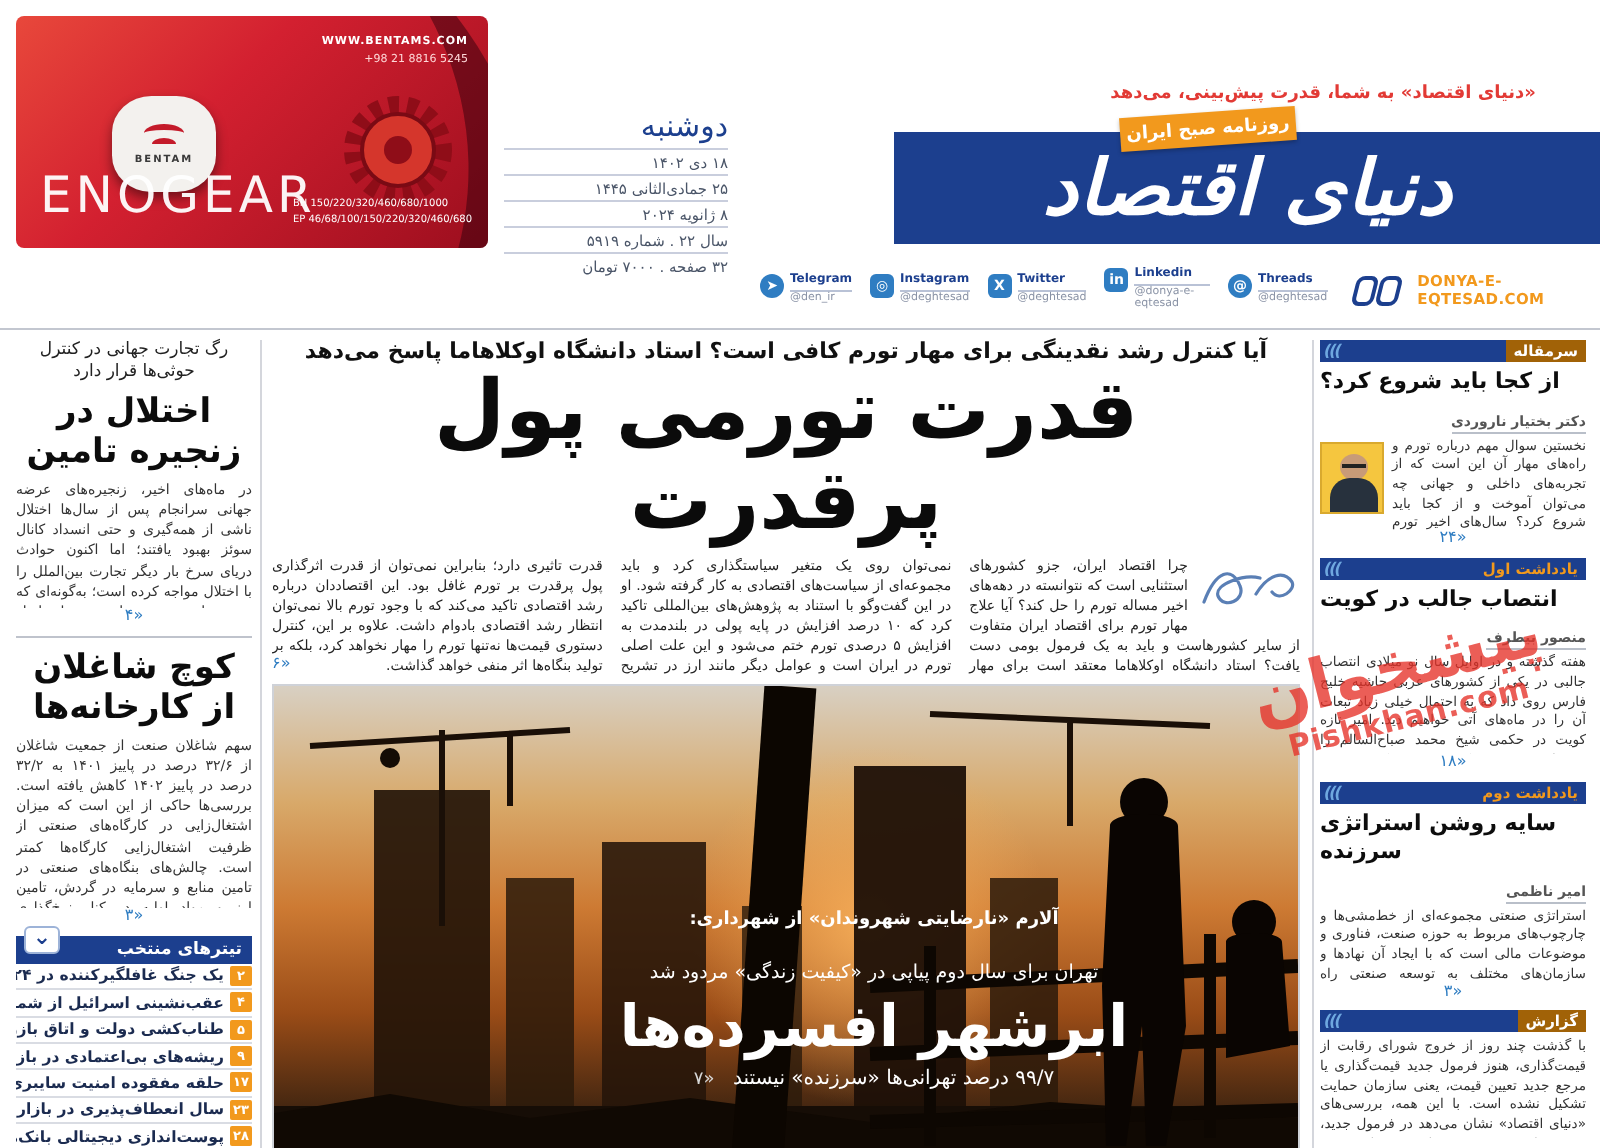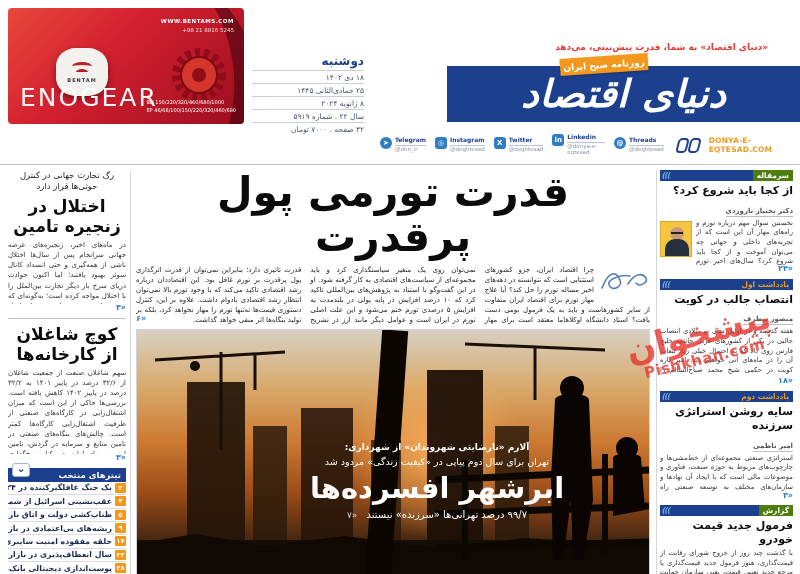--- a/index.html
+++ b/index.html
@@ -21,21 +21,21 @@
   .cap-arc { width:20px; height:9px; border-top:3px solid #c41b2a; border-radius:50% 50% 0 0; }
   .cap-arc.small { width:12px; height:6px; margin-top:-4px; }
   .cap-text { font-size:5px; font-weight:bold; color:#3a3a3a; letter-spacing:1px; }
   .ad-gear { position:absolute; right:14px; top:36px; }
   .ad-brand { position:absolute; left:12px; bottom:12px; font-size:25px; color:#fff; font-weight:normal;
         letter-spacing:2px; opacity:.95; }
   .ad-specs { position:absolute; right:8px; bottom:10px; text-align:left; font-size:5px; color:#fff; line-height:1.6; }
 
   
   .dateblock { position:absolute; left:252px; top:54px; width:112px; font-size:7.5px; color:#4a5568; text-align:right; }
-  .weekday { color:#1c3f8e; font-weight:bold; font-size:12px; padding-bottom:2px; }
+  .weekday { color:#1c3f8e; font-weight:normal; font-size:15px; padding-bottom:2px; }
   .daterow { border-top:1px solid #c9cedd; padding:2px 0 1px; }
 
   
   .tagline { position:absolute; left:500px; top:42px; width:268px; 
         font-size:9px; font-weight:bold; color:#e23a35; }
   .logo-bar { position:absolute; left:447px; top:66px; width:353px; height:56px; background:#1c3f8e;
         display:flex; align-items:center; justify-content:center; }
   .logo-text { color:#fff; font-size:38px; font-weight:bold; font-style:italic; transform:scaleX(1.05);
         white-space:nowrap; }
   .badge { position:absolute; left:560px; top:56px; width:88px; height:17px; background:#f2991d;
@@ -55,21 +55,21 @@
   .site-url { font-size:7.5px; font-weight:bold; color:#f2991d; letter-spacing:.2px; }
 
   .h-rule { position:absolute; left:0; top:164px; width:800px; height:1px; background:#c3c7d0; }
   .v-rule { position:absolute; top:170px; bottom:0; width:1px; background:#d4d6dc; }
 
   
   .leftcol { position:absolute; left:8px; top:170px; width:118px; }
   .lc-kicker { font-size:8.5px; font-weight:normal; color:#222; text-align:center; line-height:1.35; }
   .lc-h { font-size:17px; font-weight:bold; color:#0c0c0c; text-align:center; line-height:1.18; margin:3px 0 4px; }
   .lc-body { font-size:7px; color:#333; text-align:justify; line-height:1.45; overflow:hidden; }
-  .ref { text-align:right; font-size:8px; color:#2f7dc2; font-weight:bold; line-height:1.1; }
+  .ref { text-align:center; font-size:8px; color:#2f7dc2; font-weight:normal; line-height:1.1; }
   .lc-div { height:1px; background:#bfc3cc; margin:5px 0; }
 
   .picks { margin-top:5px; }
   .picks-bar { position:relative; height:14px; background:#1c3f8e; display:flex; align-items:center; }
   .picks-title { color:#fff; font-size:8.5px; font-weight:bold; margin-right:5px; }
   .chev { position:absolute; left:4px; top:-5px; width:18px; height:14px; background:#fff; border:1px solid #9db3d8;
         border-radius:3px; color:#1c3f8e; font-size:11px; font-weight:bold; line-height:9px; text-align:center; }
   .pick-row { display:flex; align-items:center; gap:3px; height:13.4px; border-bottom:1px solid #d9dce3; }
   .pick-num { min-width:11px; height:10px; background:#f2991d; color:#fff; font-size:6.5px; font-weight:bold;
         display:flex; align-items:center; justify-content:center; border-radius:1px; }
@@ -82,34 +82,34 @@
   .lead { display:flex; gap:9px; margin-top:6px; height:58px; overflow:hidden; }
   .lead-col { flex:1; font-size:7px; color:#222; text-align:justify; line-height:1.42; position:relative; }
   .sig { float:right; width:52px; height:30px; margin-left:4px; }
   .lead-ref { position:absolute; left:0; bottom:0; background:#fff; }
 
   
   .photo { position:relative; margin-top:5px; width:514px; height:264px; background:#1a110a; overflow:hidden;
         border:1px solid #cfd2d8; }
   .photo-overlay { position:absolute; left:160px; top:112px; width:280px; text-align:center; color:#fff; z-index:5; }
   .po-l1 { font-size:9px; font-weight:bold; }
-  .po-l2 { font-size:9.5px; margin-top:4px; }
+  .po-l2 { font-size:9.5px; margin-top:16px; }
   .po-h { font-size:29px; font-weight:bold; margin-top:4px; }
   .po-sub { font-size:10px; margin-top:4px; }
   .po-ref { font-size:9px; color:#d7d7d7; margin-right:6px; }
 
   
   .sidebar { position:absolute; left:660px; top:170px; width:133px; }
   .sec-bar { direction:ltr; display:flex; align-items:center; justify-content:space-between; background:#1c3f8e;
         height:11px; margin-bottom:3px; }
   .orn { color:#6fa8e0; font-size:8px; font-weight:bold; letter-spacing:-1px; margin-left:2px; transform:skewX(-12deg); }
   .sec-label { font-size:7.5px; font-weight:bold; padding:0 4px; line-height:11px; }
-  .sec-label.chip { background:#4d7c0f; color:#fff; }
+  .sec-label.chip { background:#a16207; color:#fff; }
   .sec-label.plain { color:#f2991d; }
-  .sec-h { font-size:11px; font-weight:bold; color:#0d0d0d; text-align:right; line-height:1.25; }
+  .sec-h { font-size:11px; font-weight:bold; color:#0d0d0d; text-align:left; line-height:1.25; }
   .sec-author { display:inline-block; font-size:7px; font-weight:bold; color:#555; border-bottom:1px solid #b9bfc9;
         padding:2px 0 1px; margin:1px 0 2px; }
   .sec-body { font-size:6.8px; color:#333; text-align:justify; line-height:1.42; overflow:hidden; }
   .author-photo { float:left; width:32px; height:36px; background:#f5c63f; margin:2px 4px 2px 0; position:relative;
         overflow:hidden; border:1px solid #d9a92e; }
   .ap-head { position:absolute; left:9px; top:5px; width:14px; height:13px; border-radius:50%; background:#c89b78; }
   .ap-glasses { position:absolute; left:10px; top:10px; width:12px; height:3px; border-top:2px solid #222; }
   .ap-suit { position:absolute; left:4px; top:17px; width:24px; height:20px; border-radius:10px 10px 0 0; background:#27313d; }
   .sec-gap { height:5px; }
 
@@ -249,20 +249,21 @@
         <span class="pick-title">سال انعطاف‌پذیری در بازار کار</span>
       </div>
       <div class="pick-row">
         <span class="pick-num">۲۸</span>
         <span class="pick-title">پوست‌اندازی دیجیتالی بانک‌ها</span>
       </div>
     </div>
   </div>
 
   <div class="midcol">
+    <div class="mid-kicker">آیا کنترل رشد نقدینگی برای مهار تورم کافی است؟ استاد دانشگاه اوکلاهاما پاسخ می‌دهد</div>
     <div class="mid-h">قدرت تورمی پول پرقدرت</div>
     <div class="lead">
       <div class="lead-col">
         <svg class="sig" viewBox="0 0 52 30">
           <path d="M4 22 C 10 6, 18 4, 22 14 C 25 21, 14 26, 11 19 C 9 13, 24 8, 32 10 M 30 18 C 36 8, 44 6, 48 12 C 50 16, 42 22, 38 17" fill="none" stroke="#5a7fb5" stroke-width="1.6" stroke-linecap="round"></path>
         </svg>
         <span>چرا اقتصاد ایران، جزو کشورهای استثنایی است که نتوانسته در دهه‌های اخیر مساله تورم را حل کند؟ آیا علاج مهار تورم برای اقتصاد ایران متفاوت از سایر کشورهاست و باید به یک فرمول بومی دست یافت؟ استاد دانشگاه اوکلاهاما معتقد است برای مهار تورم تنها</span>
       </div>
       <div class="lead-col">
         <span>نمی‌توان روی یک متغیر سیاستگذاری کرد و باید مجموعه‌ای از سیاست‌های اقتصادی به کار گرفته شود. او در این گفت‌وگو با استناد به پژوهش‌های بین‌المللی تاکید کرد که ۱۰ درصد افزایش در پایه پولی در بلندمدت به افزایش ۵ درصدی تورم ختم می‌شود و این علت اصلی تورم در ایران است و عوامل دیگر مانند ارز در تشریح نوسانات تورمی</span>
@@ -376,21 +377,20 @@
       <span>استراتژی صنعتی مجموعه‌ای از خط‌مشی‌ها و چارچوب‌های مربوط به حوزه صنعت، فناوری و موضوعات مالی است که با ایجاد آن نهادها و سازمان‌های مختلف به توسعه صنعتی راه می‌برند.</span>
     </div>
     <div class="ref">«۳</div>
     <div class="sec-gap"></div>
 
     
     <div class="sec-bar">
       <span class="orn">(((</span>
       <span class="sec-label chip">گزارش</span>
     </div>
-    <div class="sec-h">فرمول جدید قیمت خودرو</div>
     <div class="sec-body" style="height:50px; margin-top:2px;">
       <span>با گذشت چند روز از خروج شورای رقابت از قیمت‌گذاری، هنوز فرمول جدید قیمت‌گذاری یا مرجع جدید تعیین قیمت، یعنی سازمان حمایت تشکیل نشده است. با این همه، بررسی‌های «دنیای اقتصاد» نشان می‌دهد در فرمول جدید، قیمت تمام‌شده رسمیت شناخته شده است.</span>
     </div>
     
 
     
     
     
     
   </div>

